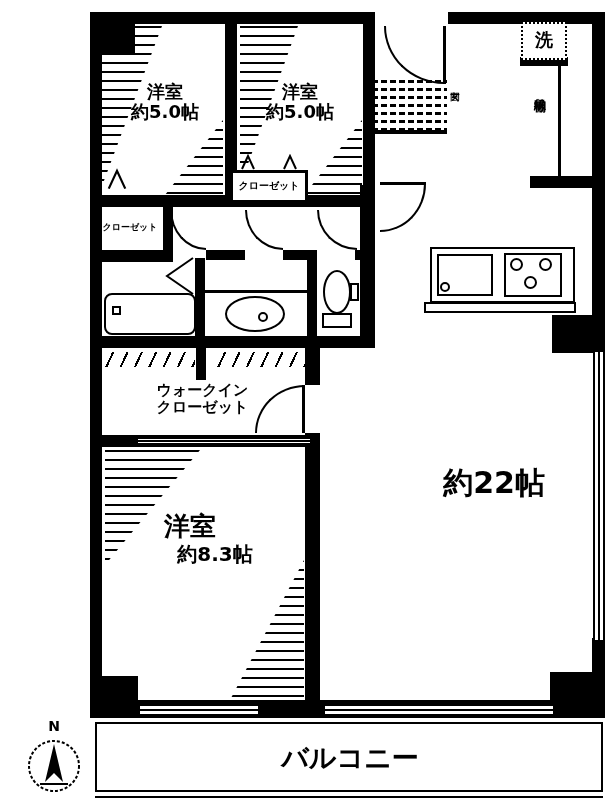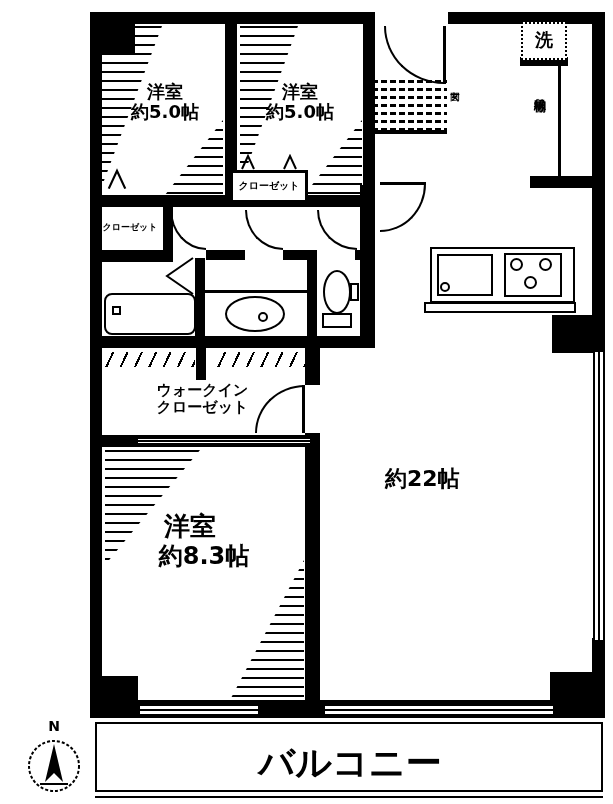--- a/index.html
+++ b/index.html
@@ -126,39 +126,39 @@
 
   <div class="ticks" style="left:100px;top:352px;width:95px;height:15px;"></div>
   <div class="ticks" style="left:212px;top:352px;width:93px;height:15px;"></div>
   <div class="wall" style="left:196px;top:348px;width:10px;height:32px;"></div>
   <div class="label" style="left:130px;top:382px;width:145px;font-size:15px;">ウォークイン
 クローゼット</div>
   <div class="arc arc-tl" style="left:255px;top:385px;width:50px;height:48px;"></div>
   <div class="wall" style="left:302px;top:385px;width:3px;height:48px;"></div>
 
   <div class="label" style="left:120px;top:512px;width:140px;font-size:26px;">洋室</div>
-  <div class="label" style="left:124px;top:543px;width:160px;font-size:24px;">約8.3帖</div>
+  <div class="label" style="left:135px;top:543px;width:160px;font-size:20px;">約8.3帖</div>
 
   <div class="arc arc-br" style="left:380px;top:184px;width:46px;height:48px;"></div>
   <div class="wall" style="left:380px;top:182px;width:46px;height:3px;"></div>
 
   <div class="fix" style="left:430px;top:247px;width:145px;height:56px;"></div>
   <div class="fix" style="left:437px;top:254px;width:56px;height:42px;"></div>
   <div class="fix" style="left:440px;top:282px;width:10px;height:10px;border-radius:50%;"></div>
   <div class="fix" style="left:504px;top:253px;width:58px;height:44px;"></div>
   <div class="fix" style="left:510px;top:258px;width:13px;height:13px;border-radius:50%;"></div>
   <div class="fix" style="left:539px;top:258px;width:13px;height:13px;border-radius:50%;"></div>
   <div class="fix" style="left:524px;top:276px;width:13px;height:13px;border-radius:50%;"></div>
   <div class="box" style="left:424px;top:302px;width:152px;height:11px;border:2px solid #000;"></div>
 
-  <div class="label" style="left:385px;top:466px;width:160px;font-size:22px;text-align:left;">約22帖</div>
+  <div class="label" style="left:385px;top:466px;width:160px;font-size:30px;text-align:right;">約22帖</div>
 
   <div class="box" style="left:95px;top:722px;width:508px;height:70px;border:2px solid #000;"></div>
   <div class="wall" style="left:95px;top:796px;width:508px;height:2px;"></div>
-  <div class="label" style="left:240px;top:742px;width:220px;font-size:36px;">バルコニー</div>
+  <div class="label" style="left:240px;top:742px;width:220px;font-size:27px;">バルコニー</div>
 
   <div class="label" style="left:44px;top:718px;width:20px;font-size:14px;">N</div>
   <svg style="position:absolute;left:24px;top:734px;" width="60" height="64" viewBox="0 0 60 64">
     <circle cx="30" cy="32" r="25" fill="none" stroke="#000" stroke-width="2" stroke-dasharray="3,2"></circle>
     <path d="M30 10 L39 48 L30 39 L21 48 Z" fill="#000"></path>
     <line x1="16" y1="50" x2="44" y2="50" stroke="#000" stroke-width="2"></line>
   </svg>
 
 </div>
 

